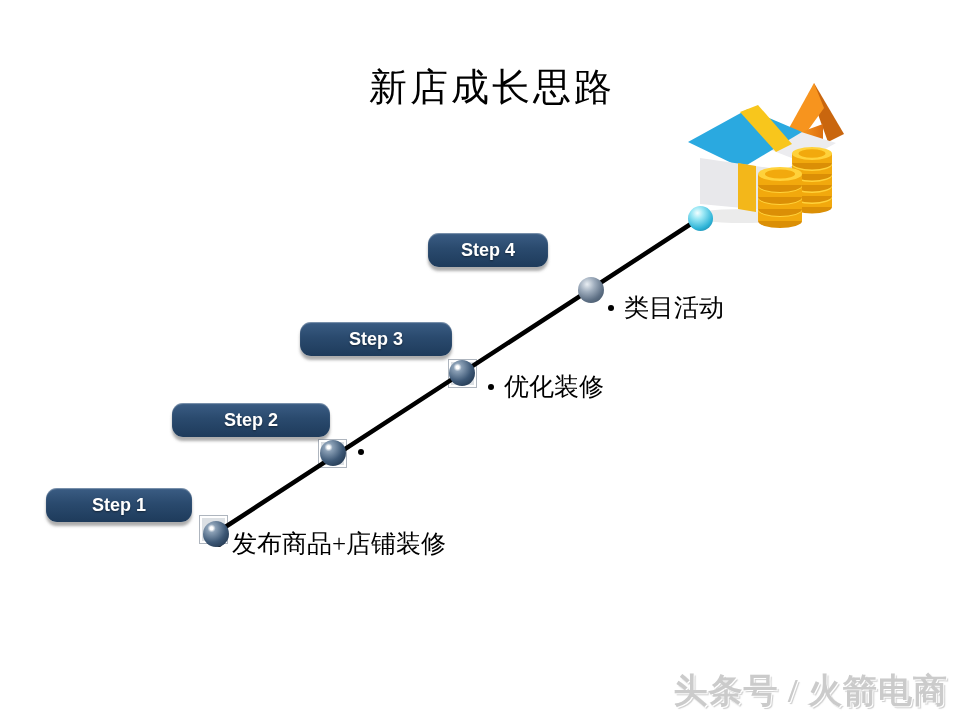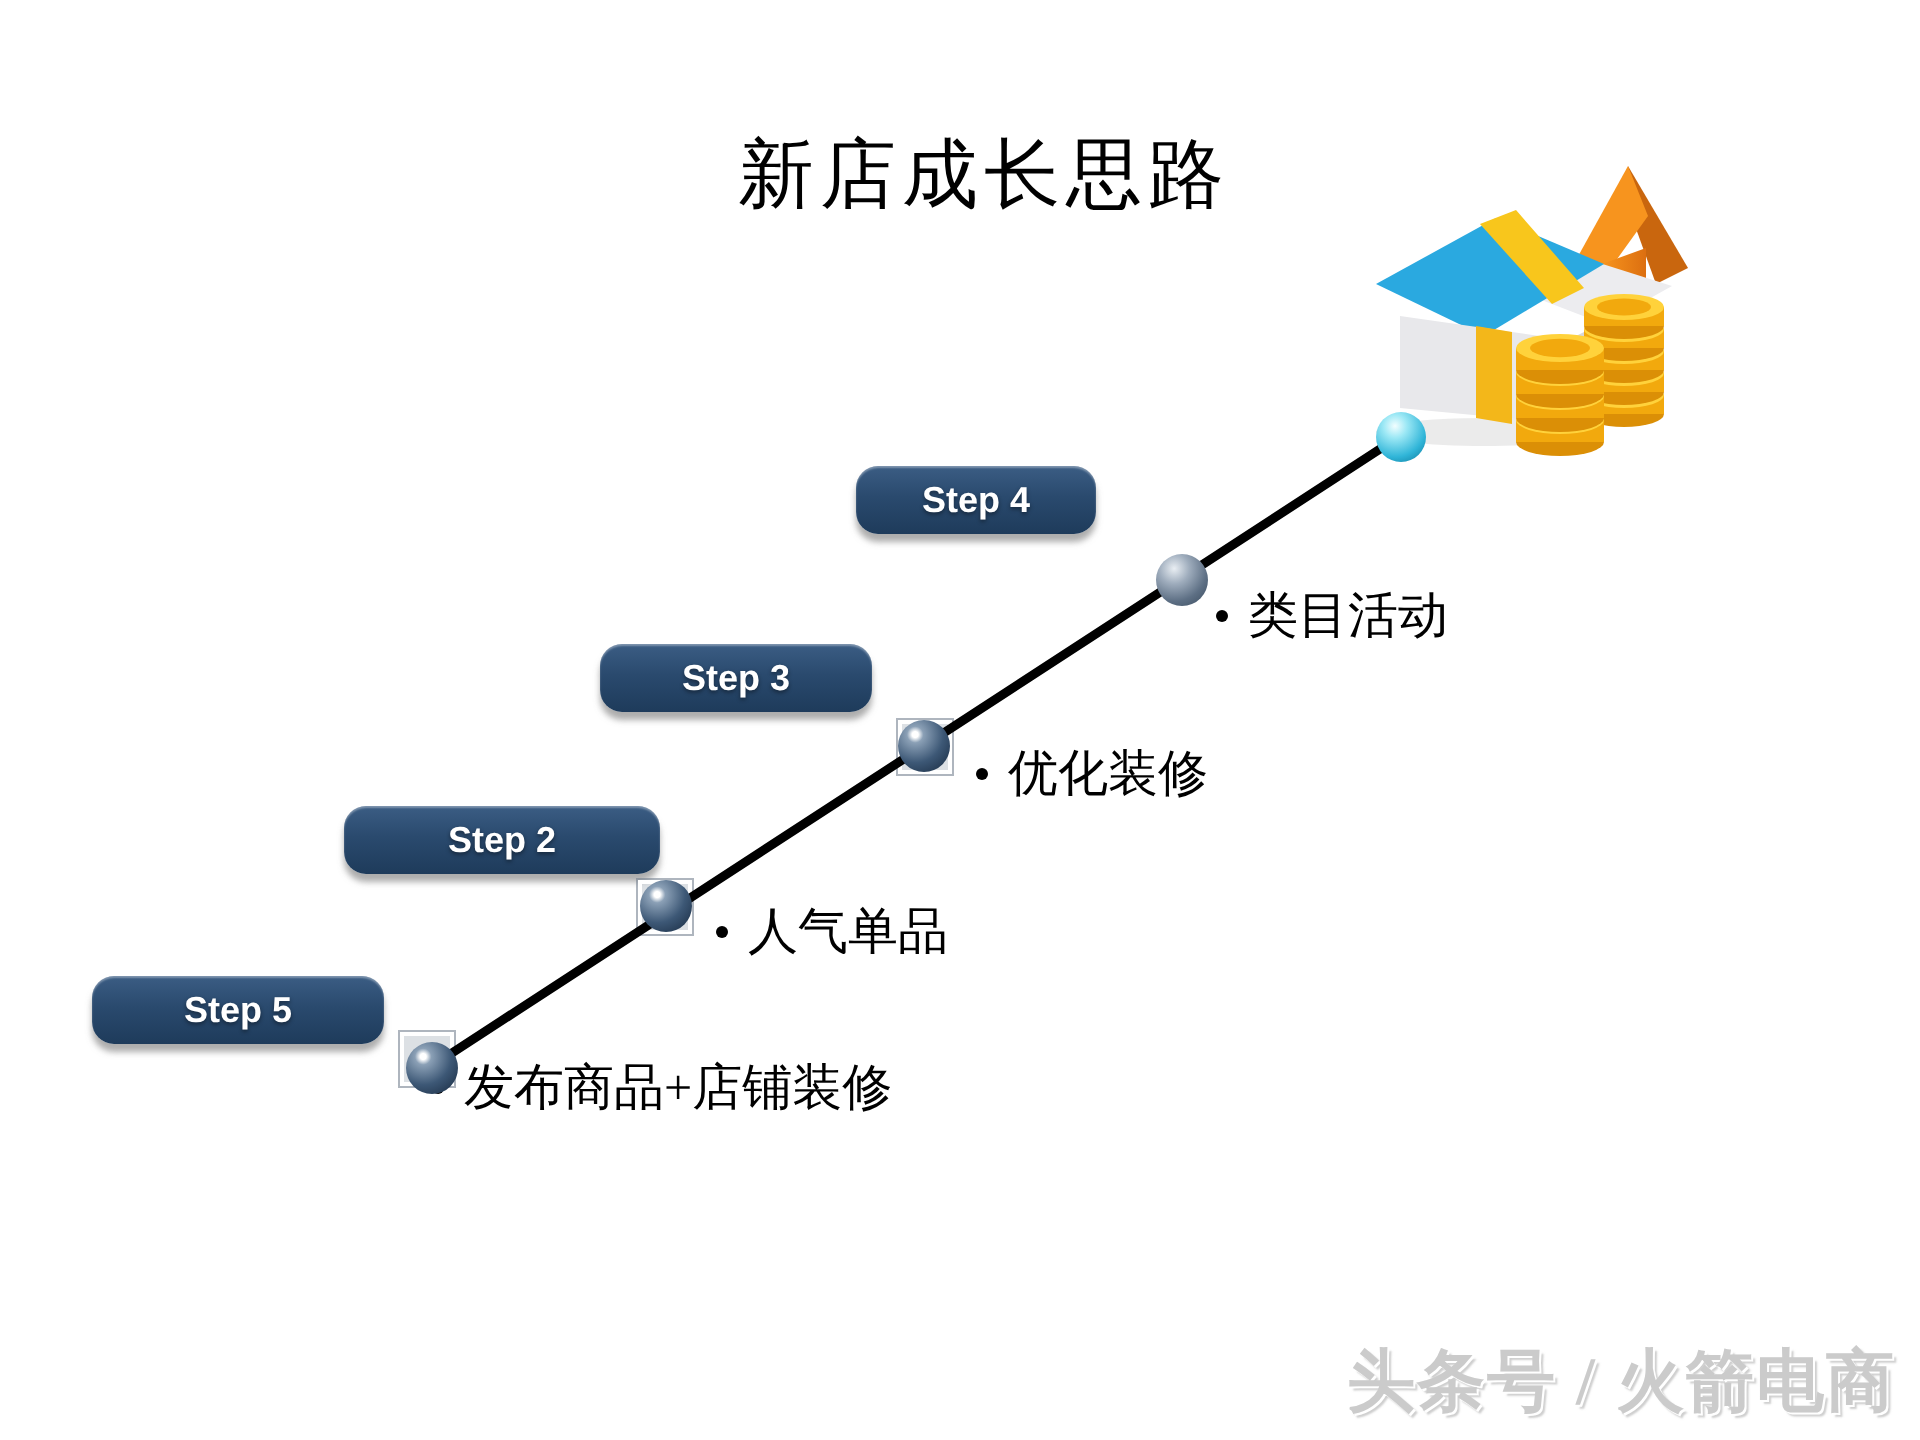--- a/index.html
+++ b/index.html
@@ -144,39 +144,38 @@
     <line x1="216" y1="533" x2="700" y2="218" stroke="#000000" stroke-width="4.5" stroke-linecap="round"></line>
   </svg>
 
   <div class="sphere navy" style="left:203px; top:521px;"></div>
   <div class="sphere navy" style="left:320px; top:440px;"></div>
   <div class="sphere navy" style="left:449px; top:360px;"></div>
   <div class="sphere slate" style="left:578px; top:277px;"></div>
   <div class="sphere cyan" style="left:688px; top:206px;"></div>
 
   <div class="step-btn" style="left:46px;  top:488px; width:146px;">
-    <span>Step 5</span>
+    <span>Step 1</span>
   </div>
   <div class="step-btn" style="left:172px; top:403px;">
     <span>Step 2</span>
   </div>
-  <div class="step-btn" style="left:300px; top:322px; width:136px;">
+  <div class="step-btn" style="left:300px; top:322px; width:152px;">
     <span>Step 3</span>
   </div>
   <div class="step-btn" style="left:428px; top:233px; width:120px;">
     <span>Step 4</span>
   </div>
 
   <div class="callout" style="left:216px; top:527px;">
     <span class="dot"></span>
     <span>发布商品+店铺装修</span>
   </div>
   <div class="callout" style="left:358px; top:449px;">
     <span class="dot"></span>
-    <span>人气单品</span>
   </div>
   <div class="callout" style="left:608px; top:291px;">
     <span class="dot"></span>
     <span>类目活动</span>
   </div>
   <div class="callout" style="left:488px; top:370px;">
     <span class="dot"></span>
     <span>优化装修</span>
   </div>
 

